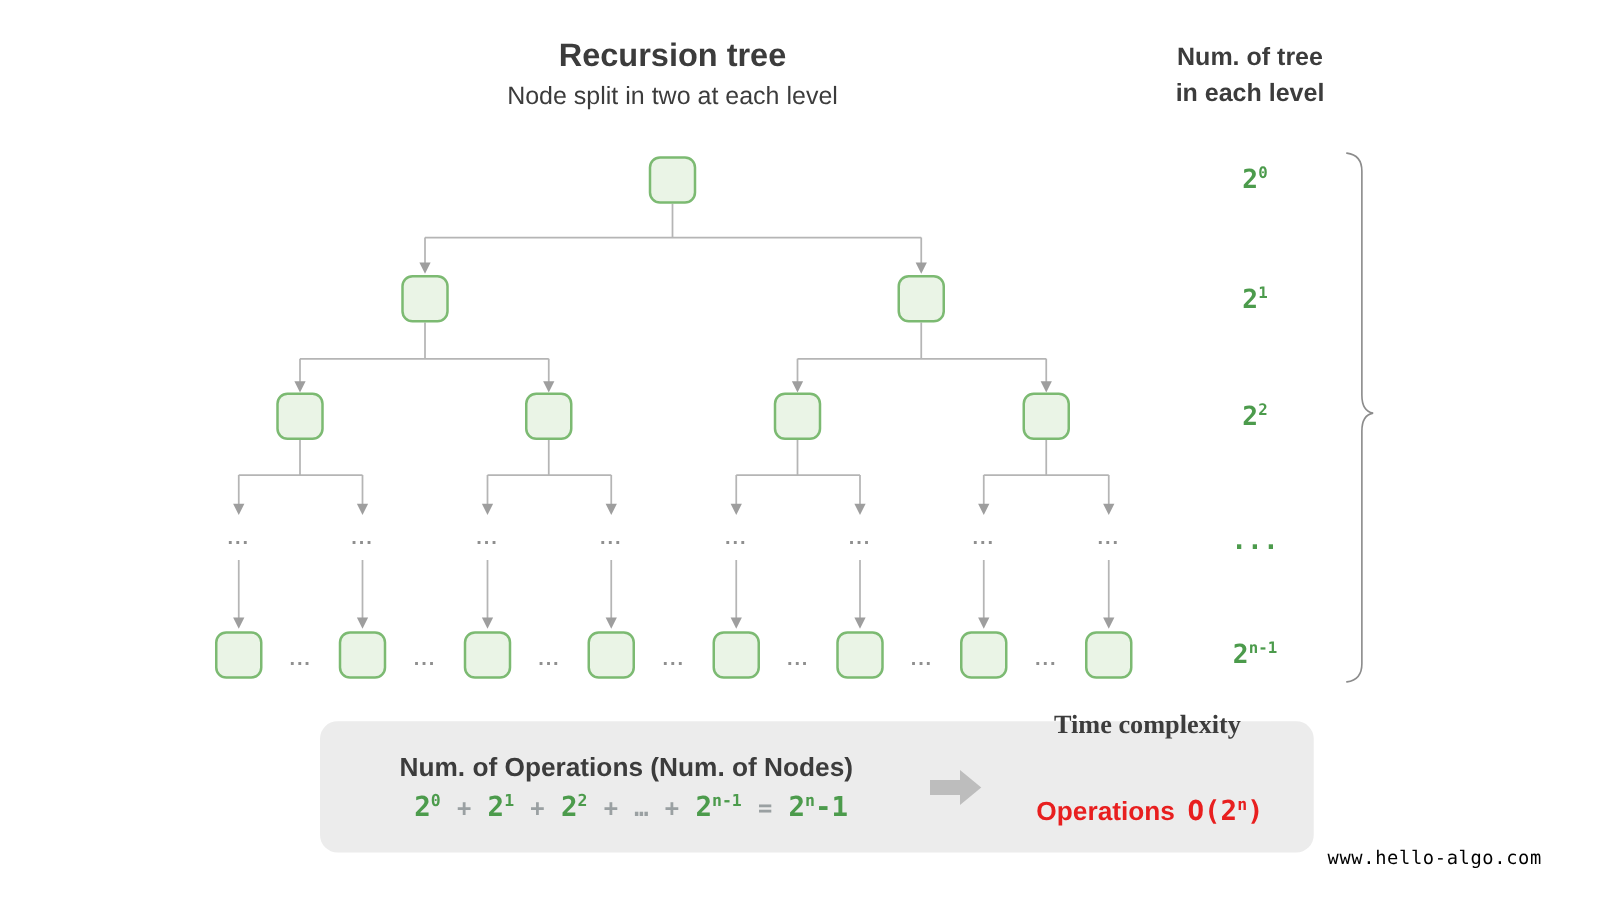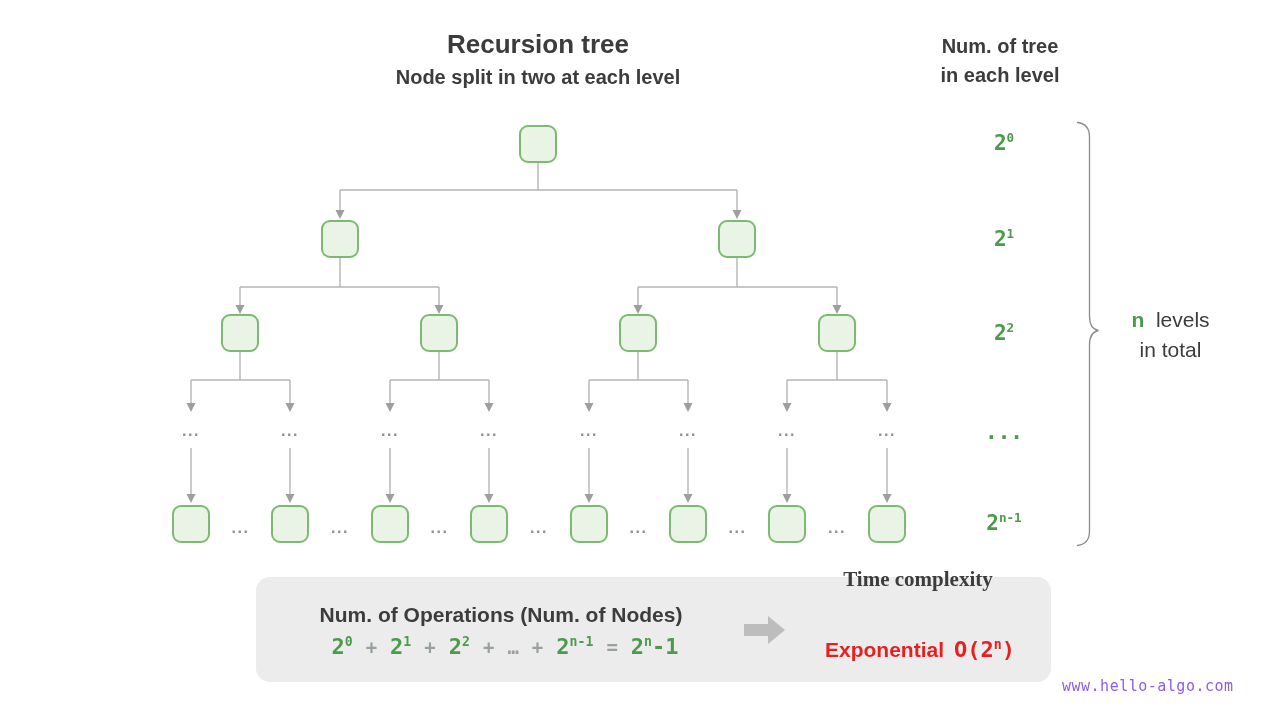--- a/index.html
+++ b/index.html
@@ -28,29 +28,29 @@
   .tok.gray{color:#9aa0a2;font-size:19px;}
   .timetitle{font-size:21px;font-weight:bold;color:#3c3c3c;}
   .complexity{font-size:21px;font-weight:bold;color:#e81f1f;white-space:nowrap;}
   .complexity .bigo{font-family:"DejaVu Sans Mono",monospace;font-size:22px;margin-left:10px;}
   .big-arrow{position:absolute;left:744px;top:616px;width:42px;height:28px;}
   .big-arrow .bar{position:absolute;left:0;top:8px;width:24px;height:12px;background:#bdbdbd;}
   .big-arrow .tip{position:absolute;left:24px;top:0;width:0;height:0;
                   border-top:14px solid transparent;border-bottom:14px solid transparent;
                   border-left:17px solid #bdbdbd;}
   .watermark{position:absolute;left:1062px;top:677px;font-family:"DejaVu Sans Mono",monospace;
-             font-size:15px;letter-spacing:0.5px;color:#8b5cf6;}
+             font-size:15px;letter-spacing:0.5px;color:#000000;}
 </style>
 </head>
 <body>
 
 <div class="canvas">
 
   <div class="abs ctr title" style="left:388px;top:29px;width:300px;">Recursion tree</div>
-  <div class="abs ctr subtitle" style="left:338px;top:66px;width:400px;font-weight:bold;">Node split in two at each level</div>
+  <div class="abs ctr subtitle" style="left:338px;top:66px;width:400px;">Node split in two at each level</div>
   <div class="abs ctr right-title" style="left:880px;top:32px;width:240px;">
     <div>Num. of tree</div>
     <div>in each level</div>
   </div>
 
   <svg class="abs" style="left:0;top:0;" width="1280" height="720" viewBox="0 0 1280 720">
     <g stroke="#b5b5b5" stroke-width="1.4" fill="none">
 
       <path d="M538 163 V190 M340 190 H737 M340 190 V211 M737 190 V211"></path>
 
@@ -127,24 +127,20 @@
       <div class="tree-dots" style="left: 638.5px; top: 528px;">...</div>
       <div class="tree-dots" style="left: 737.5px; top: 528px;">...</div>
       <div class="tree-dots" style="left: 837px; top: 528px;">...</div>
       <div class="level-label" style="left: 1004px; top: 143px;">2<sup>0</sup></div>
       <div class="level-label" style="left: 1004px; top: 238.5px;">2<sup>1</sup></div>
       <div class="level-label" style="left: 1004px; top: 333px;">2<sup>2</sup></div>
       <div class="level-label" style="left: 1004px; top: 432px;">...</div>
       <div class="level-label" style="left: 1004px; top: 523px;">2<sup>n-1</sup></div>
     </div>
 
-  <div class="abs ctr brace-note" style="left:1108px;top:305px;width:125px;">
-    <div><span class="n">n</span>&nbsp;&nbsp;<span>levels</span></div>
-    <div>in total</div>
-  </div>
 
   <div class="sumbox"></div>
   <div class="abs ctr opstitle" style="left:301px;top:603px;width:400px;text-align:center;">Num. of Operations (Num. of Nodes)</div>
   <div class="abs formula" id="formula" style="left:295px;top:634px;width:420px;">
       <span class="tok green">2<sup>0</sup></span>
       <span class="tok gray">+</span>
       <span class="tok green">2<sup>1</sup></span>
       <span class="tok gray">+</span>
       <span class="tok green">2<sup>2</sup></span>
       <span class="tok gray">+</span>
@@ -155,17 +151,17 @@
       <span class="tok green">2<sup>n</sup>-1</span>
     </div>
 
   <div class="big-arrow">
     <div class="bar"></div>
     <div class="tip"></div>
   </div>
 
   <div class="abs ctr timetitle" style="left:818px;top:567px;width:200px;font-family:Liberation Serif, serif;">Time complexity</div>
   <div class="abs ctr complexity" style="left:805px;top:637px;width:230px;">
-    <span>Exponential</span><span class="bigo" id="bigo">O(2<sup>n</sup>)</span>
+    <span>Operations</span><span class="bigo" id="bigo">O(2<sup>n</sup>)</span>
   </div>
 
   <div class="watermark">www.hello-algo.com</div>
 </div>
 
 </body></html>

